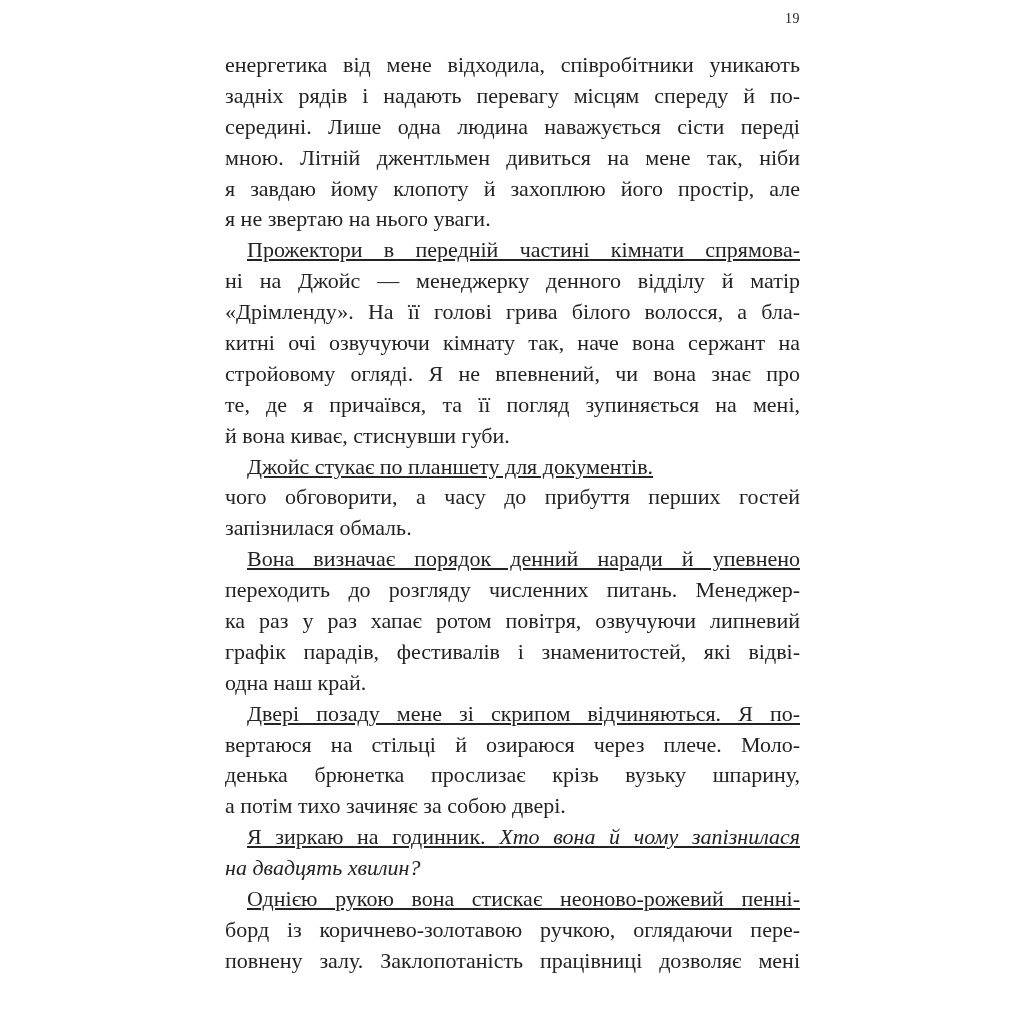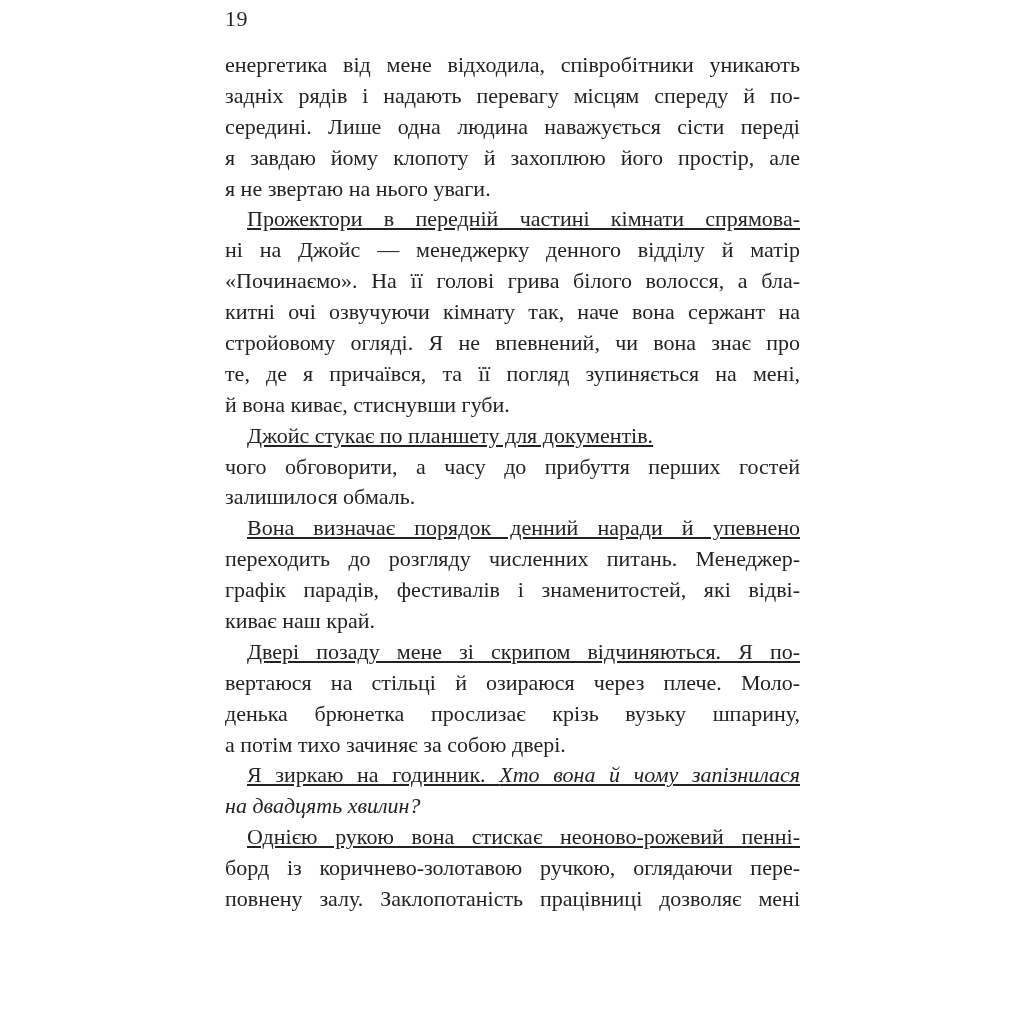--- a/index.html
+++ b/index.html
@@ -18,22 +18,22 @@
   .book-page {
     position: absolute;
     inset: 0;
     background: #ffffff;
   }
   .page-number {
     position: absolute;
     top: 5px;
     left: 225px;
     width: 575px;
-    text-align: left;
-    font-size: 22px;
+    text-align: right;
+    font-size: 14px;
     line-height: 28px;
     letter-spacing: 0.5px;
   }
   .body-text {
     position: absolute;
     left: 225px;
     top: 50px;
     width: 575px;
     font-size: 22px;
   }
@@ -63,44 +63,46 @@
 </head>
 <body>
 
 <div class="book-page">
   <div class="page-number">19</div>
   <div class="body-text">
       <div class="paragraph">
         <div class="line">енергетика від мене відходила, співробітники уникають</div>
         <div class="line">задніх рядів і надають перевагу місцям спереду й по-</div>
         <div class="line">середині. Лише одна людина наважується сісти переді</div>
+        <div class="line">мною. Літній джентльмен дивиться на мене так, ніби</div>
         <div class="line">я завдаю йому клопоту й захоплюю його простір, але</div>
         <div class="line para-end">я не звертаю на нього уваги.</div>
       </div>
       <div class="paragraph">
         <div class="line indent">Прожектори в передній частині кімнати спрямова-</div>
         <div class="line">ні на Джойс — менеджерку денного відділу й матір</div>
-        <div class="line">«Починаємо». На її голові грива білого волосся, а бла-</div>
+        <div class="line">«Дрімленду». На її голові грива білого волосся, а бла-</div>
         <div class="line">китні очі озвучуючи кімнату так, наче вона сержант на</div>
         <div class="line">стройовому огляді. Я не впевнений, чи вона знає про</div>
         <div class="line">те, де я причаївся, та її погляд зупиняється на мені,</div>
         <div class="line para-end">й вона киває, стиснувши губи.</div>
       </div>
       <div class="paragraph">
         <div class="line indent para-end">Джойс стукає по планшету для документів.</div>
       </div>
       <div class="paragraph">
         <div class="line">чого обговорити, а часу до прибуття перших гостей</div>
-        <div class="line para-end">залишилося обмаль.</div>
+        <div class="line para-end">запізнилася обмаль.</div>
       </div>
       <div class="paragraph">
         <div class="line indent">Вона визначає порядок денний наради й упевнено</div>
         <div class="line">переходить до розгляду численних питань. Менеджер-</div>
+        <div class="line">ка раз у раз хапає ротом повітря, озвучуючи липневий</div>
         <div class="line">графік парадів, фестивалів і знаменитостей, які відві-</div>
-        <div class="line para-end">киває наш край.</div>
+        <div class="line para-end">одна наш край.</div>
       </div>
       <div class="paragraph">
         <div class="line indent">Двері позаду мене зі скрипом відчиняються. Я по-</div>
         <div class="line">вертаюся на стільці й озираюся через плече. Моло-</div>
         <div class="line">денька брюнетка прослизає крізь вузьку шпарину,</div>
         <div class="line para-end">а потім тихо зачиняє за собою двері.</div>
       </div>
       <div class="paragraph">
         <div class="line indent"><span>Я зиркаю на годинник. </span><span class="italic">Хто вона й чому запізнилася</span></div>
         <div class="line para-end"><span class="italic">на двадцять хвилин?</span></div>

